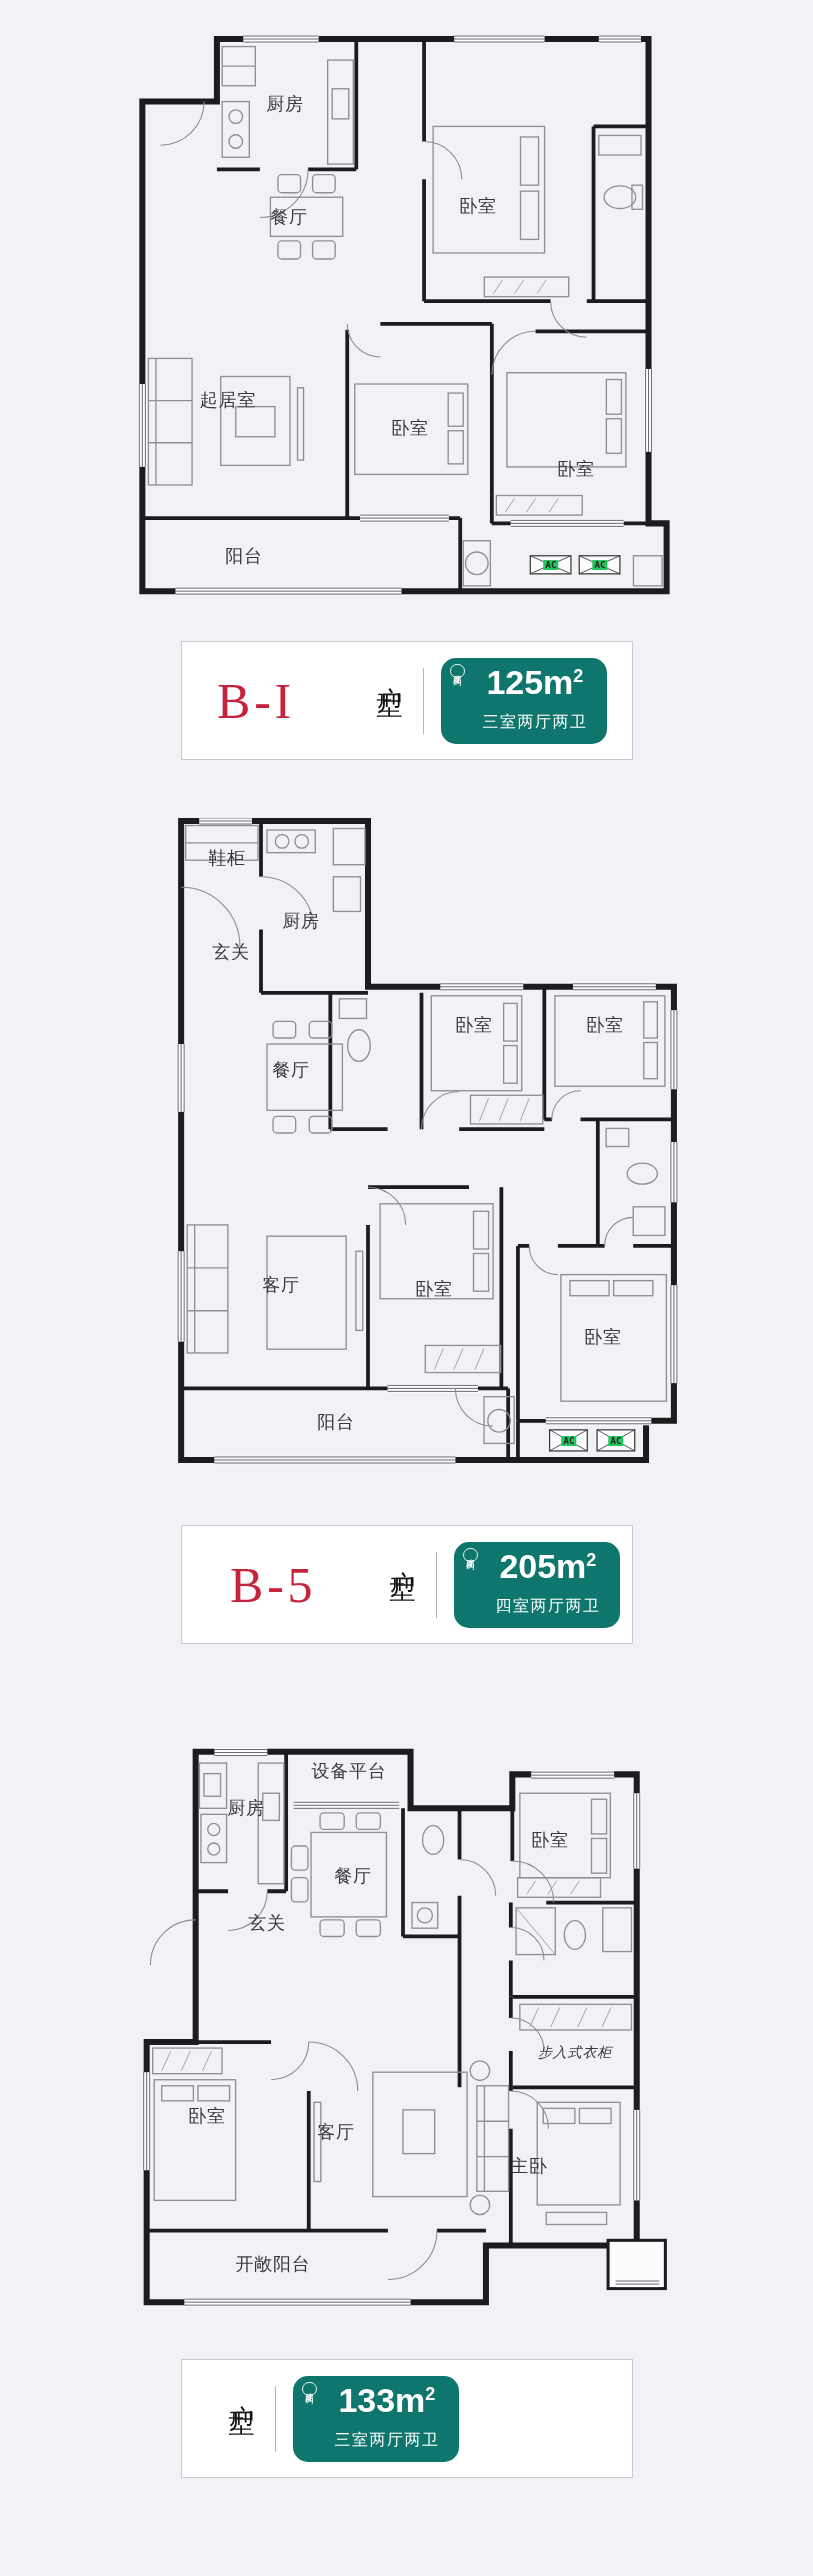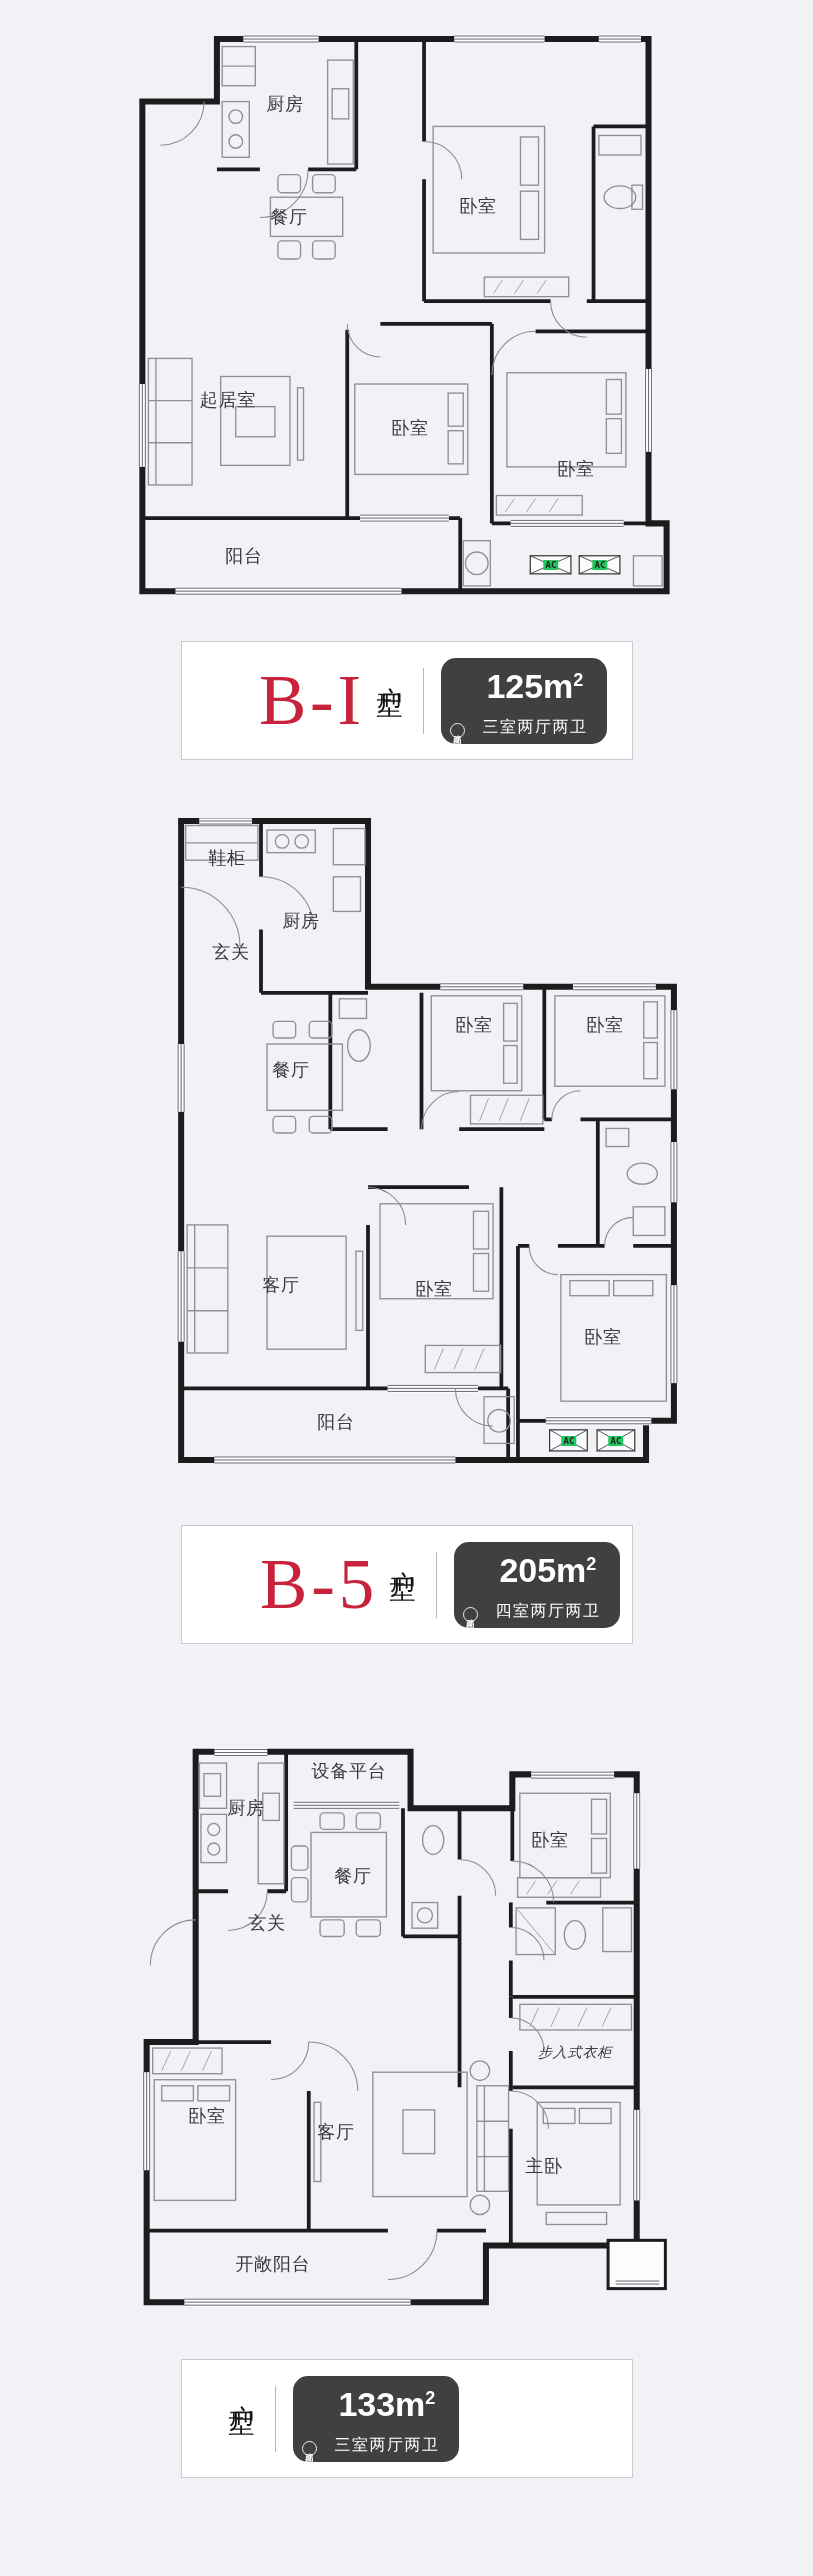--- a/index.html
+++ b/index.html
@@ -26,32 +26,32 @@
 
   
   .card{
     position:absolute;left:181px;width:452px;height:119px;
     background:#ffffff;border:0.8px solid #c9cad1;
     display:flex;align-items:center;box-sizing:border-box;
     padding-left:35px;
   }
   .card .pname{
     font-family:"Liberation Serif","DejaVu Serif",serif;
-    font-size:71px;line-height:1;color:#c8233c;
-    letter-spacing:3.8px;min-width:148px;text-align:right;
+    font-size:50px;line-height:1;color:#c8233c;
+    letter-spacing:3.8px;min-width:148px;
   }
   .card .ptype{
     writing-mode:vertical-rl;text-orientation:upright;
     font-size:26px;line-height:1;color:#141414;letter-spacing:4.5px;
     margin-left:12px;height:69px;
   }
   .card .vline{width:1.5px;height:66px;background:#b5b5bc;margin-left:19.6px;}
   .card .pbadge{
     margin-left:16.6px;width:166px;height:86px;border-radius:15px;
-    background:#404040;display:flex;align-items:flex-end;box-sizing:border-box;
+    background:#0f766e;display:flex;align-items:flex-start;box-sizing:border-box;
     padding:6px 7.5px 6px 9px;
   }
   .card .ptag{
     writing-mode:vertical-rl;text-orientation:upright;
     color:#fff;font-size:8.3px;line-height:1;letter-spacing:1.5px;
     border:0.8px solid rgba(255,255,255,.9);border-radius:7.5px;
     padding:3.8px 2.3px;margin-right:6px;
   }
   .card .pcol{flex:1;text-align:center;color:#fff;}
   .card .parea{font-size:34px;font-weight:600;line-height:1.1;white-space:nowrap;}
@@ -464,21 +464,21 @@
       </g>
     </svg>
     <span class="room" style="left:210px;top:22.6px">设备平台</span>
     <span class="room" style="left:107px;top:60px">厨房</span>
     <span class="room" style="left:214px;top:128px">餐厅</span>
     <span class="room" style="left:128px;top:175px">玄关</span>
     <span class="room" style="left:411px;top:92px">卧室</span>
     <span class="room small" style="left:436px;top:305px">步入式衣柜</span>
     <span class="room" style="left:68px;top:368px">卧室</span>
     <span class="room" style="left:197px;top:384px">客厅</span>
-    <span class="room" style="left:405px;top:418px">主卧</span>
+    <span class="room" style="left:390px;top:418px">主卧</span>
     <span class="room" style="left:134px;top:516px">开敞阳台</span>
   </section>
 
   <div class="card" style="top:2359px;">
     <div class="ptype">户型</div>
     <div class="vline"></div>
     <div class="pbadge">
       <span class="ptag">建面约</span>
       <div class="pcol">
         <div class="parea"><span>133m</span><sup>2</sup></div>

